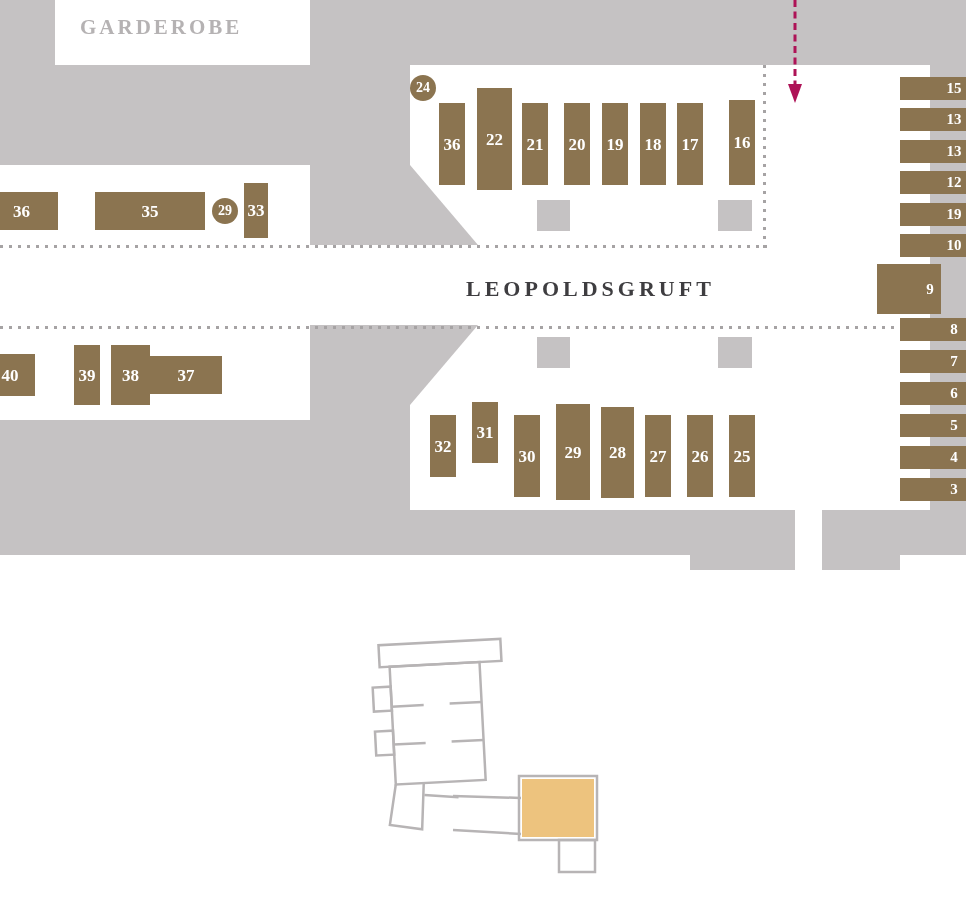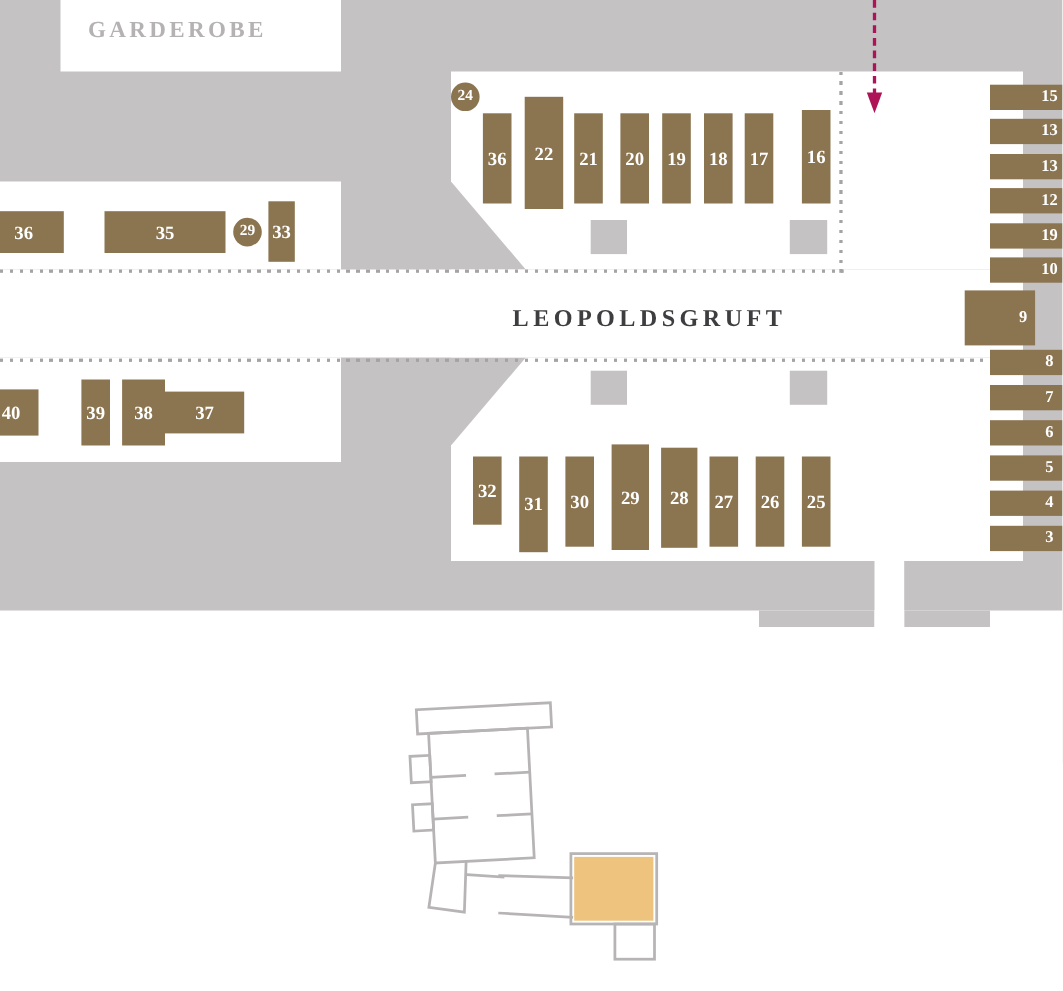--- a/index.html
+++ b/index.html
@@ -64,21 +64,21 @@
   <div class="tomb" style="left:439px;top:103px;width:26px;height:82px">36</div>
   <div class="tomb" style="left:477px;top:88px;width:35px;height:102px">22</div>
   <div class="tomb" style="left:522px;top:103px;width:26px;height:82px">21</div>
   <div class="tomb" style="left:564px;top:103px;width:26px;height:82px">20</div>
   <div class="tomb" style="left:602px;top:103px;width:26px;height:82px">19</div>
   <div class="tomb" style="left:640px;top:103px;width:26px;height:82px">18</div>
   <div class="tomb" style="left:677px;top:103px;width:26px;height:82px">17</div>
   <div class="tomb" style="left:729px;top:100px;width:26px;height:85px">16</div>
 
   <div class="tomb" style="left:430px;top:415px;width:26px;height:62px">32</div>
-  <div class="tomb" style="left:472px;top:415px;width:26px;height:87px">31</div>
+  <div class="tomb" style="left:472px;top:402px;width:26px;height:61px">31</div>
   <div class="tomb" style="left:514px;top:415px;width:26px;height:82px">30</div>
   <div class="tomb" style="left:556px;top:404px;width:34px;height:96px">29</div>
   <div class="tomb" style="left:601px;top:407px;width:33px;height:91px">28</div>
   <div class="tomb" style="left:645px;top:415px;width:26px;height:82px">27</div>
   <div class="tomb" style="left:687px;top:415px;width:26px;height:82px">26</div>
   <div class="tomb" style="left:729px;top:415px;width:26px;height:82px">25</div>
 
   <div class="tomb" style="left:-15px;top:192px;width:73px;height:38px">36</div>
   <div class="tomb" style="left:95px;top:192px;width:110px;height:38px">35</div>
   <div class="tomb circle" style="left:212px;top:198px">29</div>

